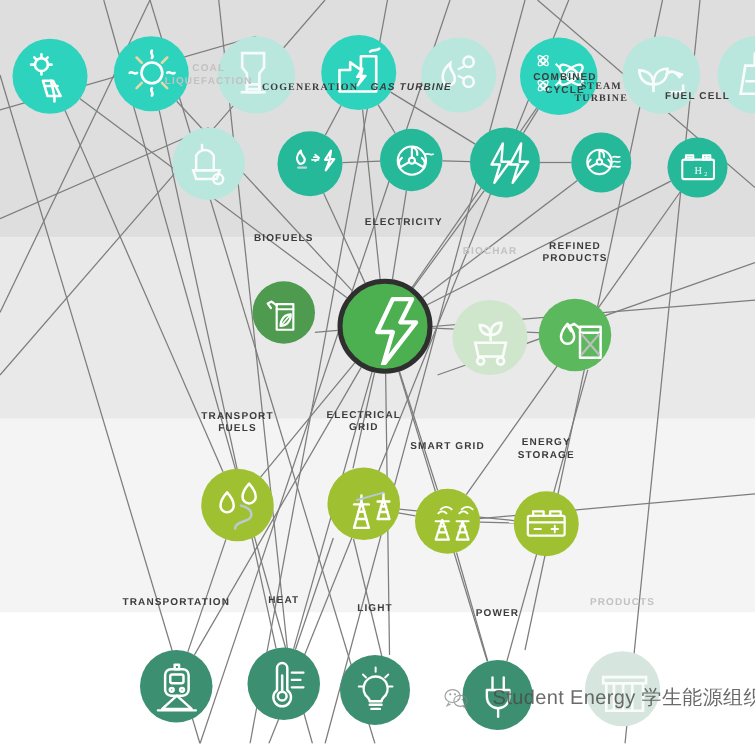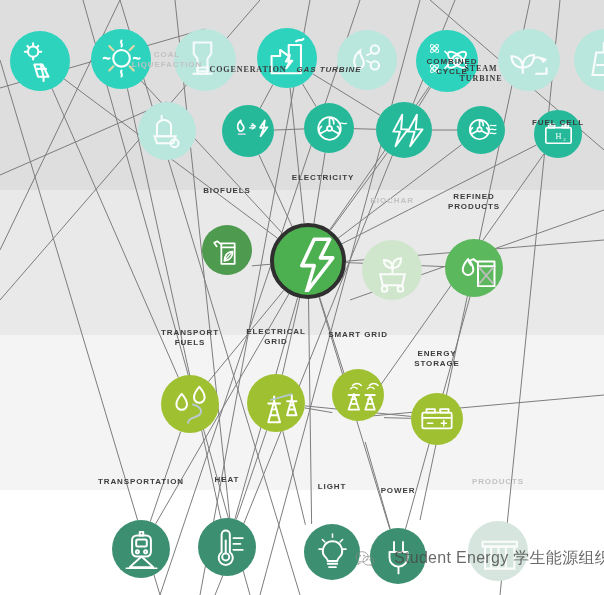--- a/index.html
+++ b/index.html
@@ -270,21 +270,21 @@
             <g fill="none" stroke="#fff" stroke-width="1.7" stroke-linecap="round" stroke-linejoin="round">
               <rect x="6" y="13" width="26" height="16" rx="1.5"></rect>
               <rect x="9" y="9.5" width="6" height="3.5"></rect>
               <rect x="23" y="9.5" width="6" height="3.5"></rect>
               <path d="M10.5 11.2h3M24.5 11.2h3M26 9.8v2.8" stroke-width="1.3"></path>
               <text x="19" y="25" font-size="8.5" font-family="'Liberation Serif',serif" fill="#fff" stroke="none" text-anchor="middle">H</text>
               <text x="24" y="26.5" font-size="5" font-family="'Liberation Serif',serif" fill="#fff" stroke="none">2</text>
             </g>
           </svg>
         </div>
-        <div class="lbl" style="top: -38px; margin-top: 46px;">FUEL CELL</div>
+        <div class="lbl" style="top: -38px;">FUEL CELL</div>
       </div>
       <div class="node" style="left: 227px; top: 250px;">
         <div class="disc" style="height: 50px; width: 50px; background: rgb(78, 154, 78);">
           <svg width="41" height="41" viewBox="0 0 38 40">
             <g fill="none" stroke="#fff" stroke-width="1.7" stroke-linecap="round" stroke-linejoin="round">
               <path d="M13 13h13v20H13z"></path>
               <path d="M13 17h13"></path>
               <path d="M13 14l-4-3-3 1.5 2.5 3.5"></path>
               <path d="M24 21c-5 0-8 4-8 9 5 0 8-4 8-9z"></path>
               <path d="M16 30l7-8" stroke-width="1.2"></path>
@@ -310,21 +310,21 @@
               <path d="M19 18c-5 0-7-3-7-6.5 5 0 7 3 7 6.5zM19 18c0-5 2-8 7-8 0 5-2 8-7 8z"></path>
               <path d="M19 18v4"></path>
               <path d="M9 23h20l-2 9H11z"></path>
               <circle cx="12.5" cy="35" r="2.3"></circle>
               <circle cx="25.5" cy="35" r="2.3"></circle>
             </g>
           </svg>
         </div>
         <div class="lbl" style="top: -44px;">BIOCHAR</div>
       </div>
-      <div class="node" style="left: 474px; top: 268px;">
+      <div class="node" style="left: 460px; top: 268px;">
         <div class="disc" style="height: 58px; width: 58px; background: rgb(92, 184, 92);">
           <svg width="47" height="47" viewBox="0 0 38 40">
             <g fill="none" stroke="#fff" stroke-width="1.7" stroke-linecap="round" stroke-linejoin="round">
               <path d="M9 21c0-4 4.5-9 4.5-9S18 17 18 21a4.5 4.5 0 0 1-9 0z"></path>
               <path d="M22 14h14v21H22z"></path>
               <path d="M22 18h14"></path>
               <path d="M23 33l12-14M23 19l12 14" stroke="#bdbdbd" stroke-width="1.5"></path>
               <path d="M22 15l-4-3-4 2 2 3"></path>
             </g>
           </svg>
@@ -338,34 +338,34 @@
             <g fill="none" stroke="#fff" stroke-width="1.7" stroke-linecap="round" stroke-linejoin="round">
               <path d="M7 20c0-4 4.5-9 4.5-9S16 16 16 20a4.5 4.5 0 0 1-9 0z"></path>
               <path d="M22 14c0-4 4.5-9 4.5-9S31 10 31 14a4.5 4.5 0 0 1-9 0z"></path>
               <path d="M21 20c4 1 7 3 7 6s-3 4-6 5-5 2-5 4.5" stroke="#b9c9cf"></path>
             </g>
           </svg>
         </div>
         <div class="lbl" style="top: -47px;">TRANSPORT
 FUELS</div>
       </div>
-      <div class="node" style="left: 276px; top: 403px;">
+      <div class="node" style="left: 291px; top: 403px;">
         <div class="disc" style="height: 58px; width: 58px; background: rgb(159, 193, 49);">
           <svg width="47" height="47" viewBox="0 0 38 40">
             <g fill="none" stroke="#fff" stroke-width="1.7" stroke-linecap="round" stroke-linejoin="round">
               <path d="M12 36l5-18 5 18zM13.5 30h7M14.8 25h4.4M12 20h10M17 18v-4"></path>
               <path d="M28 30l4-14 4 14zM29.2 25.2h5.6M30.2 21.5h3.6M28 18h8M32 16v-3"></path>
               <path d="M14 17l18-5" stroke="#b3c9d6" stroke-width="1.4"></path>
             </g>
           </svg>
         </div>
         <div class="lbl" style="top: -47px;">ELECTRICAL
 GRID</div>
       </div>
-      <div class="node" style="left: 358px; top: 395px; text-decoration: underline;">
+      <div class="node" style="left: 358px; top: 417px; text-decoration: underline;">
         <div class="disc" style="height: 52px; width: 52px; background: rgb(159, 193, 49);">
           <svg width="42" height="42" viewBox="0 0 38 40">
             <g fill="none" stroke="#fff" stroke-width="1.7" stroke-linecap="round" stroke-linejoin="round">
               <path d="M10 34l5-15 5 15zM11.6 28.5h6.8M12.8 24h4.4M10 20h10"></path>
               <path d="M26 34l4.5-14 4.5 14zM27.4 28.5h6.2M28.5 24h4M26 20h9"></path>
               <path d="M12 14c1.6-2 4.6-2 6.2 0M13.8 11c2.4-2.6 6-2.6 8.4 0" stroke-width="1.4"></path>
               <path d="M28 14c1.6-2 4.6-2 6.2 0M29.8 11c2.4-2.6 6-2.6 8.4 0" stroke-width="1.4"></path>
             </g>
           </svg>
         </div>
@@ -408,21 +408,21 @@
             <g fill="none" stroke="#fff" stroke-width="1.7" stroke-linecap="round" stroke-linejoin="round">
               <path d="M14 24V9a3.5 3.5 0 0 1 7 0v15a6 6 0 1 1-7 0z"></path>
               <circle cx="17.5" cy="28" r="3"></circle>
               <path d="M17.5 25V14"></path>
               <path d="M24 12h8M24 17h6M24 22h8" stroke-width="1.5"></path>
             </g>
           </svg>
         </div>
         <div class="lbl" style="top: -43px;">HEAT</div>
       </div>
-      <div class="node" style="left: 332px; top: 552px;">
+      <div class="node" style="left: 300px; top: 552px;">
         <div class="disc" style="height: 56px; width: 56px; background: rgb(61, 143, 114);">
           <svg width="45" height="45" viewBox="0 0 38 40">
             <g fill="none" stroke="#fff" stroke-width="1.7" stroke-linecap="round" stroke-linejoin="round">
               <path d="M19 10a8.5 8.5 0 0 1 5.5 15c-.8.8-1.2 1.6-1.3 2.6h-8.4c-.1-1-.5-1.8-1.3-2.6A8.5 8.5 0 0 1 19 10z"></path>
               <path d="M14.8 30h8.4M16 33h6"></path>
               <path d="M19 3.5v3M7 17h3M28 17h3M10 8.5l2.2 2.2M28 8.5l-2.2 2.2" stroke-width="1.4"></path>
             </g>
           </svg>
         </div>
         <div class="lbl" style="top: -42px;">LIGHT</div>

